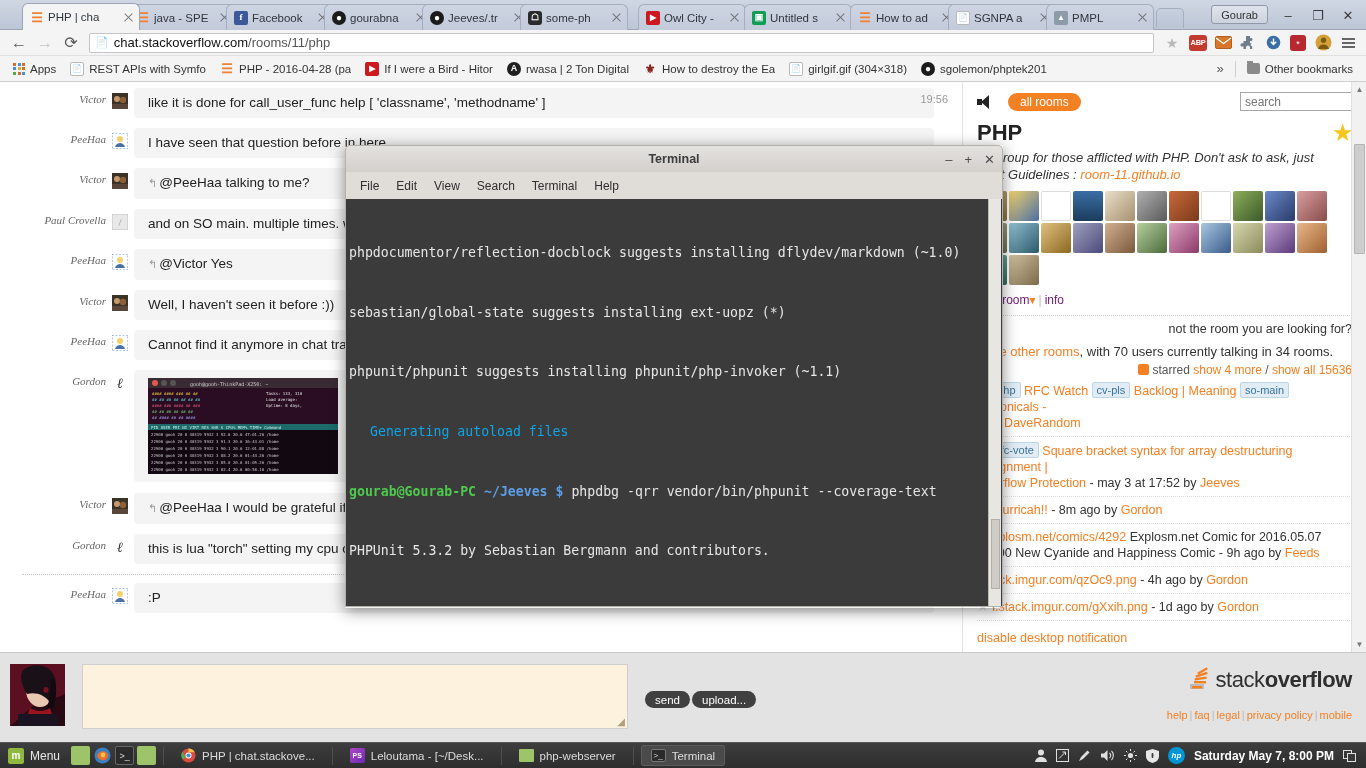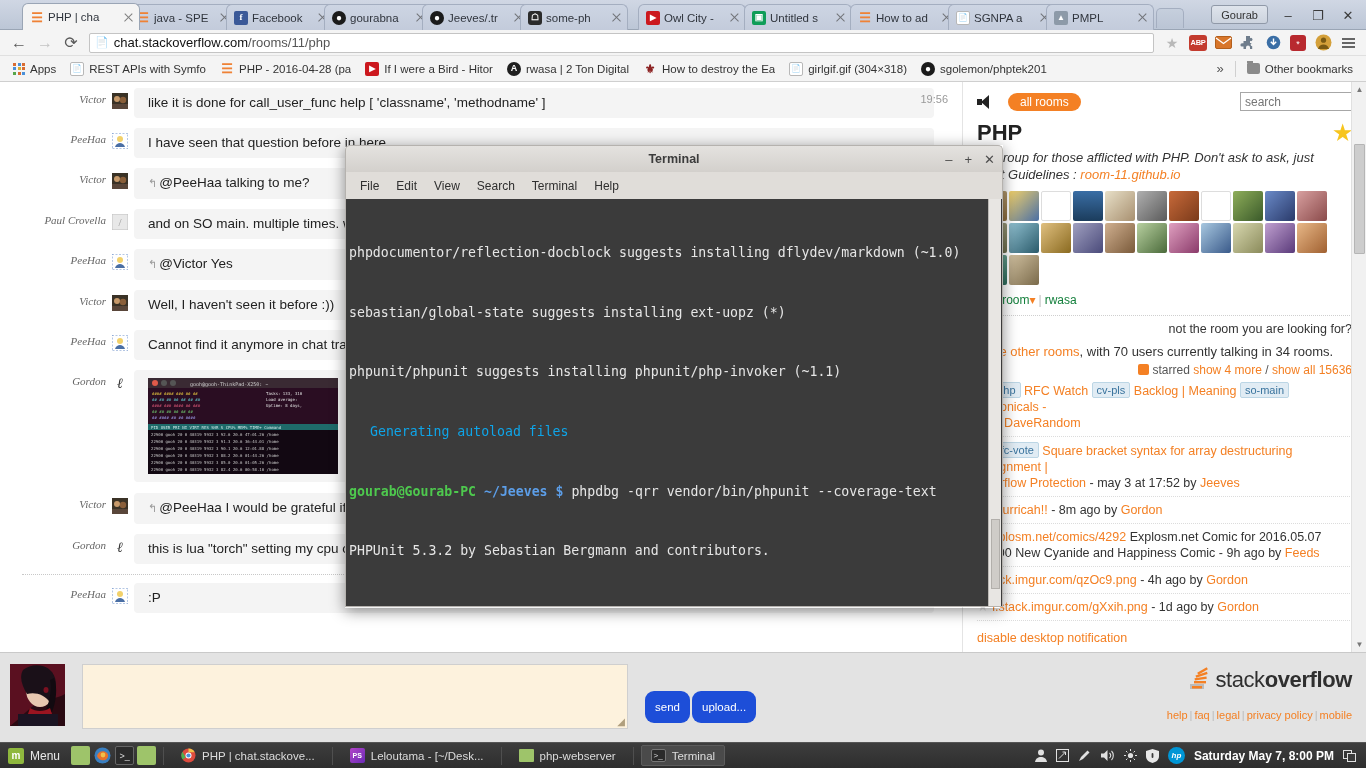--- a/index.html
+++ b/index.html
@@ -162,21 +162,21 @@
           font-size:12px; }
   .searchbox { margin-left:auto; width:112px; height:19px; border:1px solid #a7a7a7;
                background:#fff; font-size:12px; color:#8c8c8c; padding:0 4px;
                line-height:17px; }
   .roomtitle { font-size:22px; font-weight:bold; color:#222; margin:9px 0 3px 0;
                display:flex; align-items:center; }
   .bigstar { margin-left:auto; color:#f7c51e; font-size:21px; }
   .roomdesc { font-style:italic; font-size:13px; color:#333; line-height:17px; }
   .roomdesc a { color:#f48024; text-decoration:none; }
   .sb-links { font-size:12px; color:#f48024; margin-top:8px; }
-  .sb-links a { color:#15803d; text-decoration:none; }
+  .sb-links a { color:#701a75; text-decoration:none; }
   .sb-links .sep { color:#bbb; margin:0 3px; }
   .avgrid { display:flex; flex-wrap:wrap; gap:2px; margin-top:8px; width:375px; }
   .avgrid i { display:block; width:30px; height:30px; border-radius:2px; }
   .hr-dot { border-top:1px dotted #cfcfcf; margin:8px 0 6px 0; }
   .rightline { text-align:right; font-size:12.5px; color:#333; }
   .otherrooms { font-size:13px; color:#333; margin-top:8px; }
   .otherrooms a { color:#f48024; text-decoration:none; }
   .starredline { text-align:right; font-size:12px; color:#555; margin-top:4px; }
   .starredline a { color:#f48024; text-decoration:none; }
   .rssicon { display:inline-block; width:11px; height:11px; background:#f48024;
@@ -200,22 +200,22 @@
              font-size:8px; color:#777; }
 
   
   .compose { position:absolute; left:0; top:570px; width:1366px; height:90px;
              background:#e3e3e3; border-top:1px solid #c9c9c9; }
   .myav { position:absolute; left:10px; top:11px; width:55px; height:62px; }
   .inputbox { position:absolute; left:82px; top:11px; width:546px; height:65px;
               background:#fdf2dd; border:1px solid #cfcfcf; }
   .resizer { position:absolute; right:2px; bottom:1px; font-size:10px;
              color:#b09f7e; }
-  .sbtn { position:absolute; top:38px; height:32px; border-radius:9px;
-          background:#1d4ed8; color:#fff; font-size:11.5px;
+  .sbtn { position:absolute; top:38px; height:17px; border-radius:9px;
+          background:#404040; color:#fff; font-size:11.5px;
           display:flex; align-items:center; justify-content:center;
           padding:0 10px;text-align:right; }
   .sofooter { position:absolute; right:14px; top:14px; text-align:right; }
   .solabel { font-size:22px; color:#2f2f2f; letter-spacing:-.4px; }
   .solabel b { font-weight:bold; }
   .sologo { display:inline-block; vertical-align:-4px; margin-right:5px; }
   .footlinks { font-size:11px; color:#f48024; margin-top:12px; }
   .footlinks span { color:#bbb; margin:0 2px; }
 
   
@@ -704,21 +704,21 @@
         <i style="background:linear-gradient(135deg,#e0a0c0,#8a3a6a)"></i>
         <i style="background:linear-gradient(135deg,#a8c8e0,#3a5a8a)"></i>
         <i style="background:linear-gradient(135deg,#d8d8b0,#8a8a5a)"></i>
         <i style="background:linear-gradient(135deg,#c0a0d0,#5a3a7a)"></i>
         <i style="background:linear-gradient(135deg,#e8b888,#a06030)"></i>
         <i style="background:linear-gradient(135deg,#98c8b8,#2a6a5a)"></i>
         <i style="background:linear-gradient(135deg,#d0c0a0,#7a6a4a)"></i>
       </div>
 
       <div class="sb-links">
-        <a href="#">all)</a><span class="sep">|</span><a href="#">room</a><span>▾</span><span class="sep">|</span><a href="#">rwasa</a>
+        <a href="#">all)</a><span class="sep">|</span><a href="#">room</a><span>▾</span><span class="sep">|</span><a href="#">info</a>
       </div>
 
       <div class="hr-dot"></div>
       <div class="rightline">not the room you are looking for?</div>
 
       <div class="otherrooms">
         <a href="#">e are other rooms</a><span>, with 70 users currently talking in 34 rooms.</span>
       </div>
 
       <div class="starredline">

